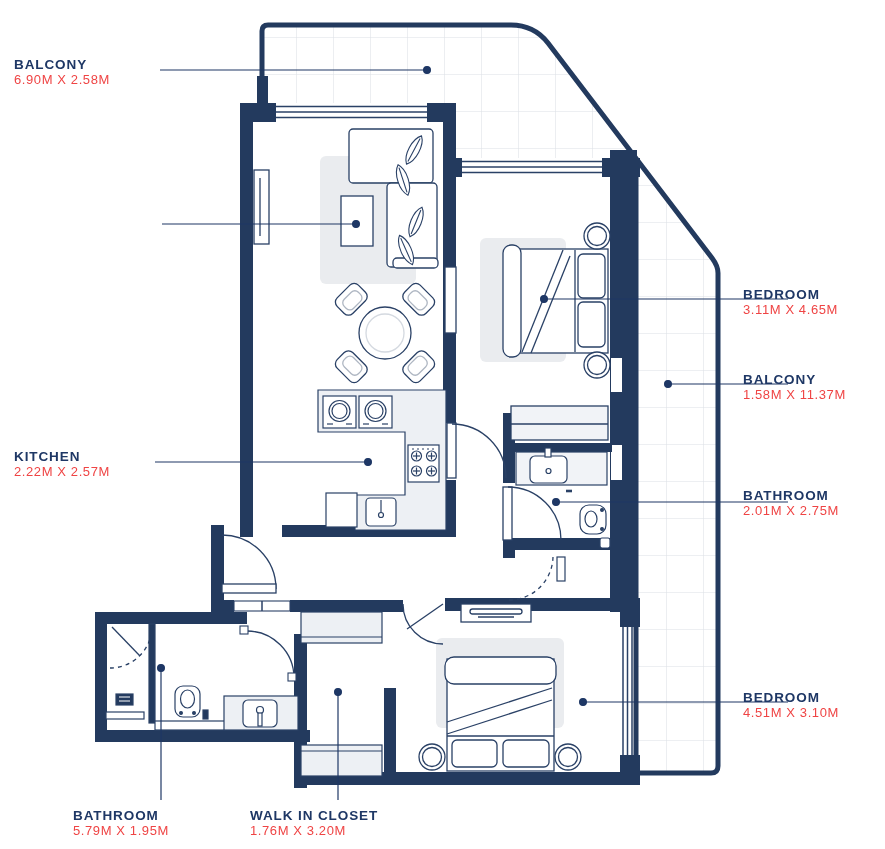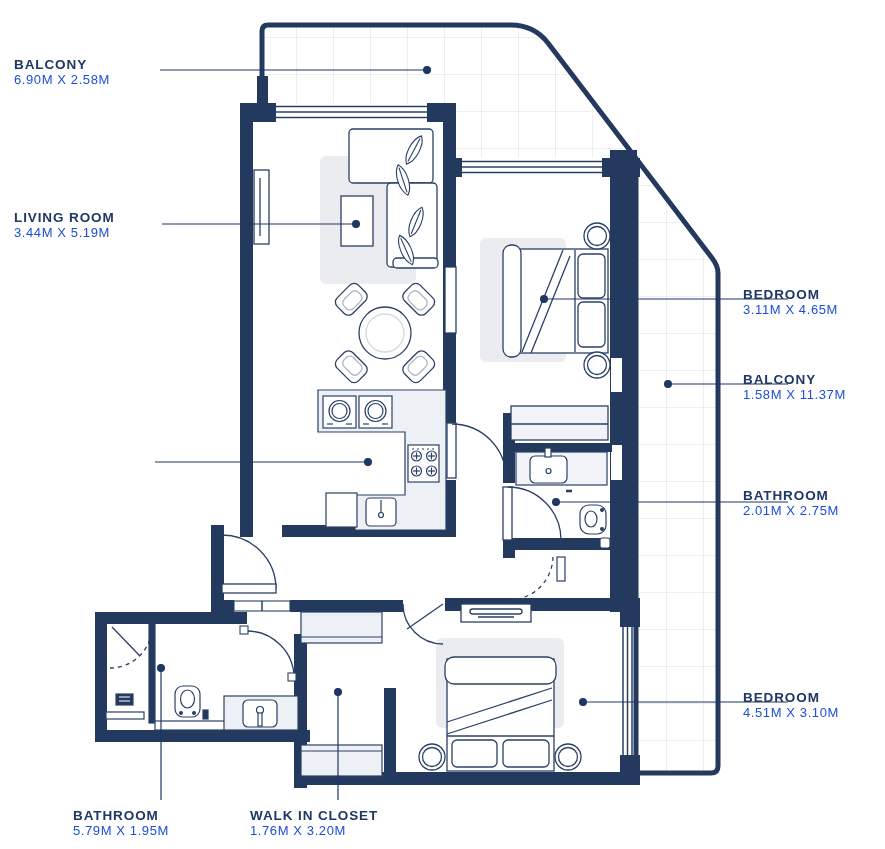--- a/index.html
+++ b/index.html
@@ -2,21 +2,21 @@
 <html><head>
 <meta charset="utf-8">
 <style>
   html,body{margin:0;padding:0;background:#ffffff;}
   body{width:885px;height:849px;position:relative;overflow:hidden;
        font-family:"Liberation Sans",sans-serif;}
   .stage{position:absolute;inset:0;}
   svg{position:absolute;left:0;top:0;}
   .room-label{position:absolute;text-align:left;pointer-events:none;}
   .room-label .nm{font-size:13.5px;font-weight:700;letter-spacing:.9px;color:#1e3765;line-height:15px;}
-  .room-label .dm{font-size:13px;font-weight:400;letter-spacing:.6px;color:#1d4ed8;line-height:15px;}
+  .room-label .dm{font-size:13px;font-weight:400;letter-spacing:.6px;color:#ef4444;line-height:15px;}
 </style>
 </head>
 <body>
 
 <div class="stage">
 
 <svg width="885" height="849" viewBox="0 0 885 849">
   <defs>
     <pattern id="grid" width="37" height="37" patternUnits="userSpaceOnUse">
       <path d="M37,0 H0 V37" fill="none" stroke="#dce0e6" stroke-width="1.1"></path>
@@ -367,23 +367,23 @@
           <line x1="338" y1="692" x2="338" y2="800"></line>
           <circle cx="338" cy="692" r="3.4"></circle>
         </g>
   </g>
 </svg>
 
 <div class="room-label" style="left:14px;top:57px;width:180px;">
   <div class="nm">BALCONY</div>
   <div class="dm">6.90M X 2.58M</div>
 </div>
-<div class="room-label" style="left:14px;top:210px;width:180px;">
-  <div class="nm">LIVING ROOM</div>
-  <div class="dm">3.44M X 5.19M</div>
+<div class="room-label" style="left:14px;top:449px;width:180px;">
+  <div class="nm">KITCHEN</div>
+  <div class="dm">2.22M X 2.57M</div>
 </div>
 <div class="room-label" style="left:743px;top:287px;width:180px;">
   <div class="nm">BEDROOM</div>
   <div class="dm">3.11M X 4.65M</div>
 </div>
 <div class="room-label" style="left:743px;top:372px;width:180px;">
   <div class="nm">BALCONY</div>
   <div class="dm">1.58M X 11.37M</div>
 </div>
 <div class="room-label" style="left:743px;top:488px;width:180px;">

